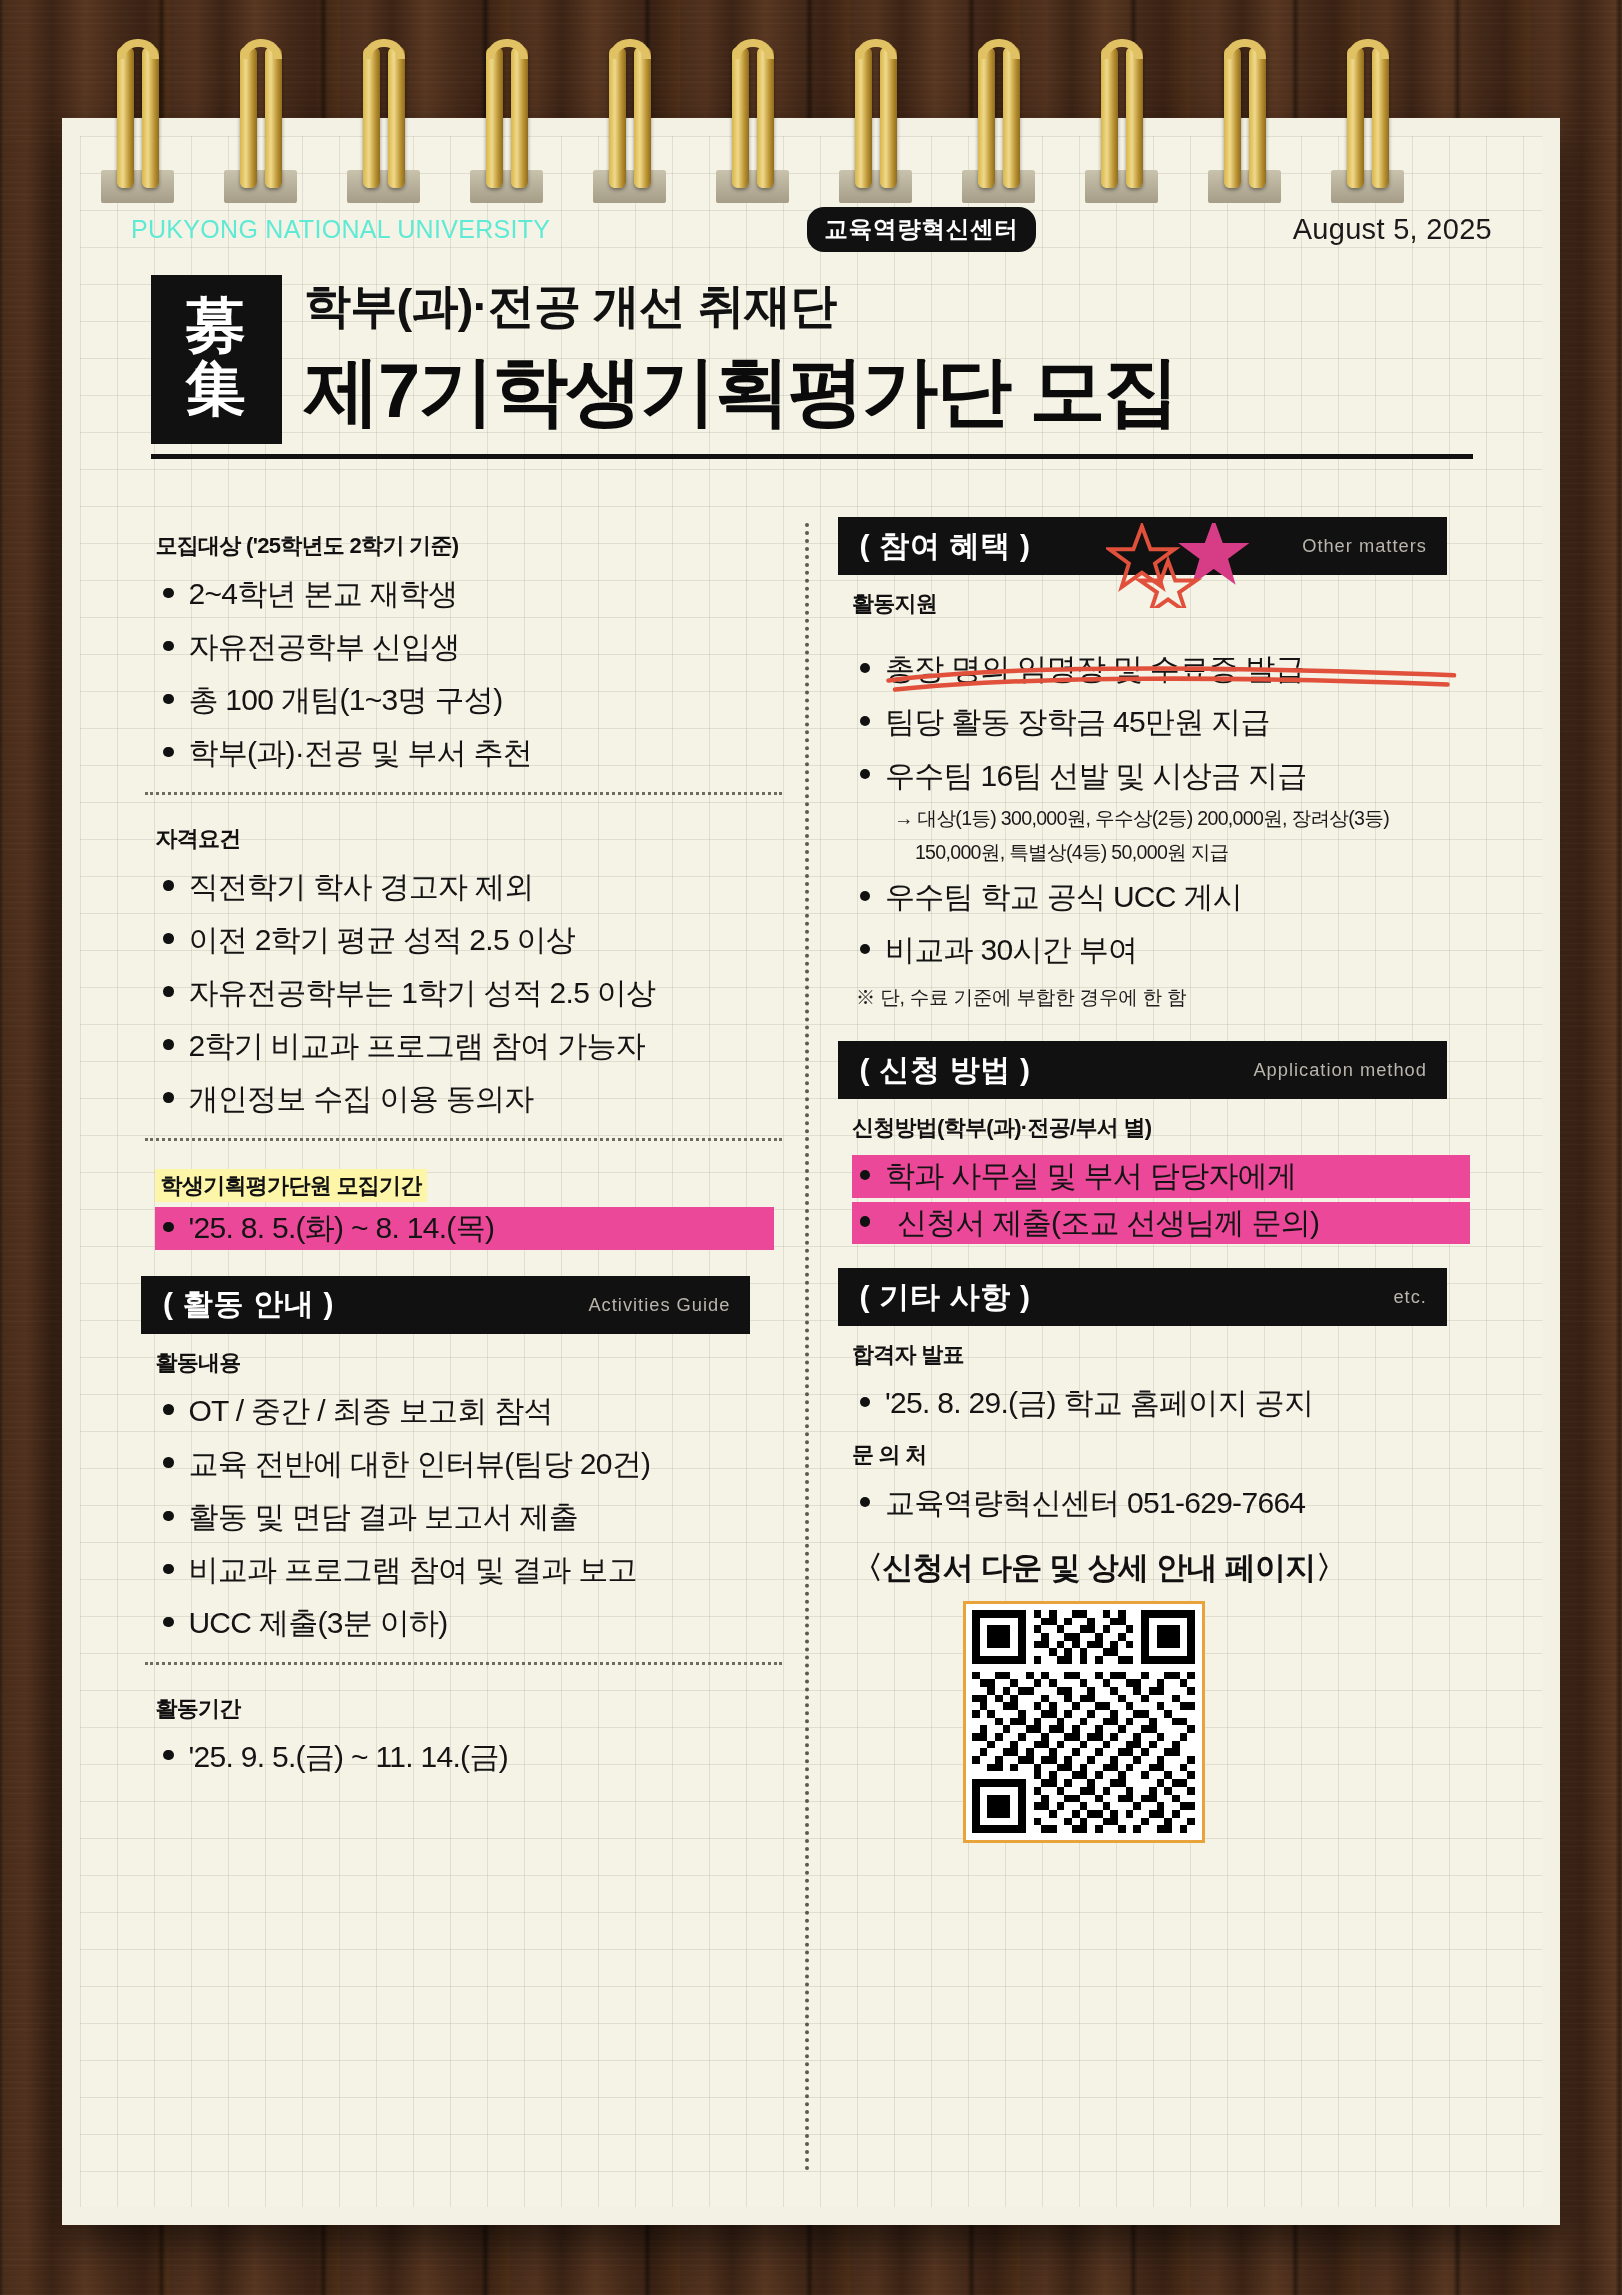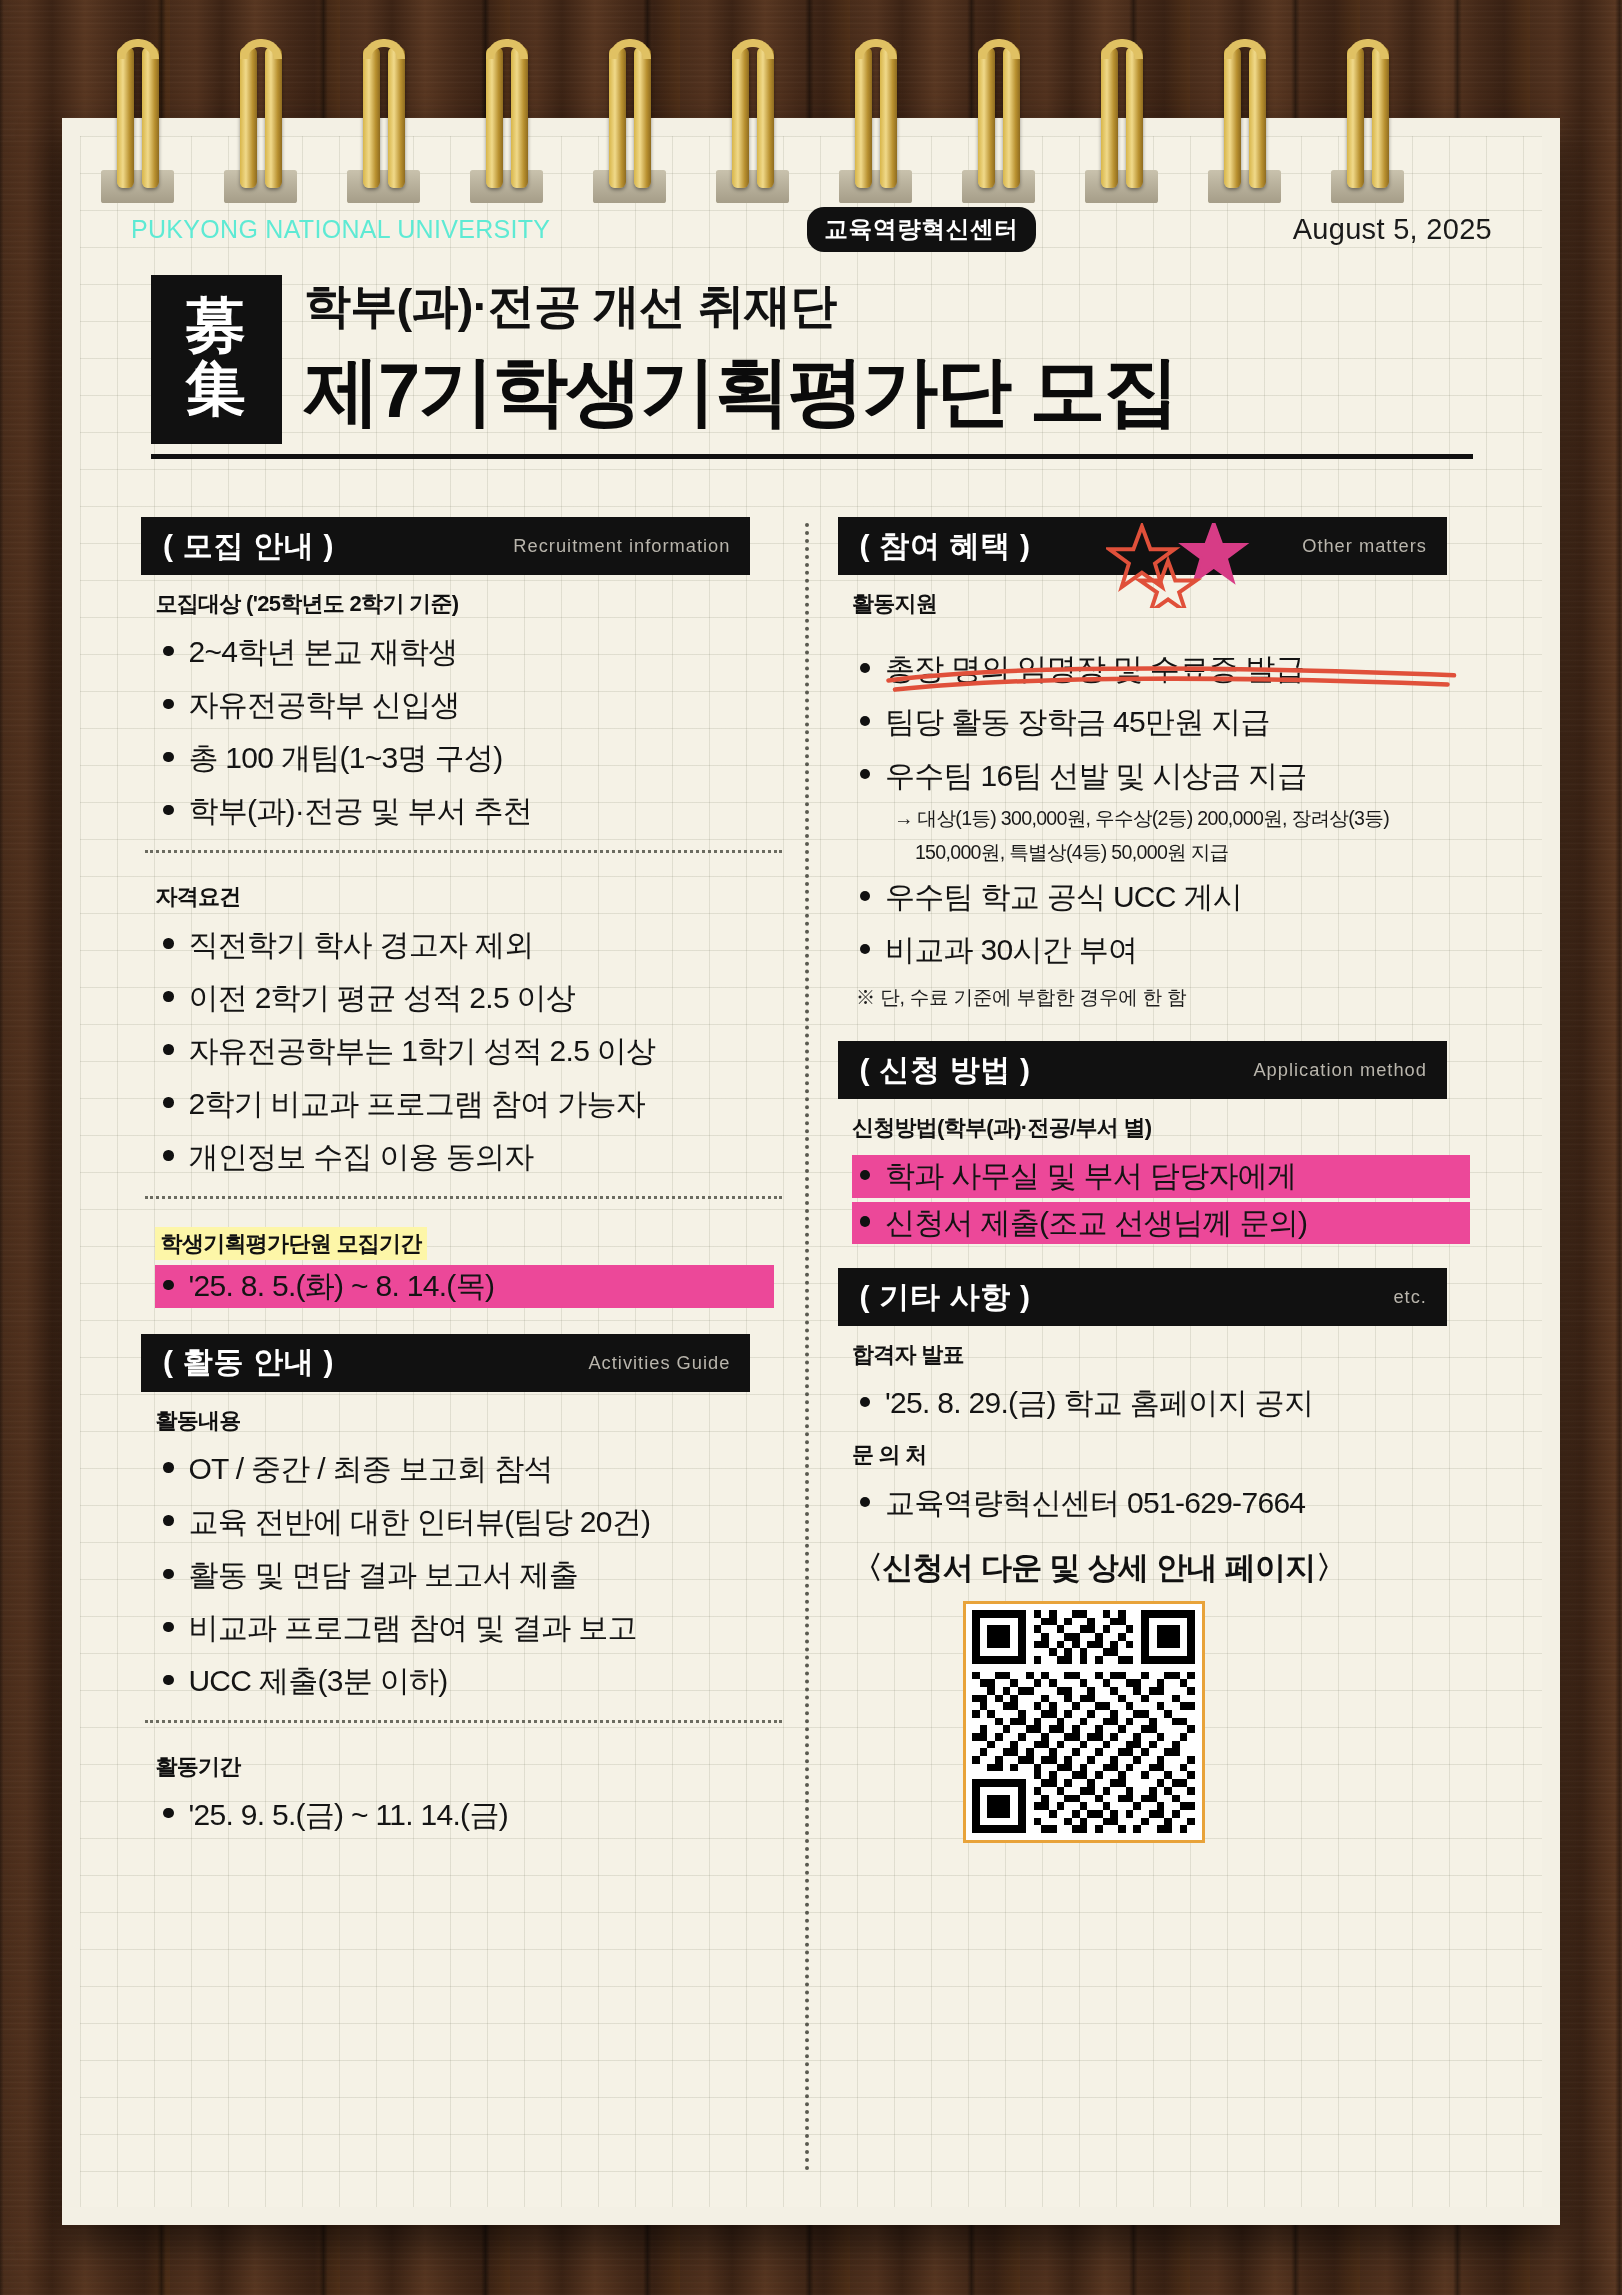--- a/index.html
+++ b/index.html
@@ -266,24 +266,20 @@
   <svg width="589" height="39" viewBox="0 0 900 60">
     <path d="M10 30 C 200 5, 520 8, 880 22" fill="none" stroke="#e0503a" stroke-width="7" stroke-linecap="round"></path>
     <path d="M20 44 C 230 22, 560 24, 870 36" fill="none" stroke="#e0503a" stroke-width="7" stroke-linecap="round"></path>
   </svg>
 </div>
 
 <div class="cols">
 
   <div class="col left">
 
-    <div class="sec-bar short">
-      <span class="sec-ko">( 모집 안내 )</span>
-      <span class="sec-en">Recruitment information</span>
-    </div>
     <div class="blk">
       <h3>모집대상 ('25학년도 2학기 기준)</h3>
       <ul class="items">
         <li>2~4학년 본교 재학생</li>
         <li>자유전공학부 신입생</li>
         <li>총 100 개팀(1~3명 구성)</li>
         <li>학부(과)·전공 및 부서 추천</li>
       </ul>
     </div>
     <div class="dotted-sep"></div>
@@ -349,21 +345,21 @@
     </div>
 
     <div class="sec-bar short" style="margin-top:30px">
       <span class="sec-ko">( 신청 방법 )</span>
       <span class="sec-en">Application method</span>
     </div>
     <div class="blk">
       <h3>신청방법(학부(과)·전공/부서 별)</h3>
       <ul class="items">
         <li class="hlline">학과 사무실 및 부서  담당자에게</li>
-        <li class="hlline" style="padding-left:33px; margin-top:-6.5px">신청서 제출(조교 선생님께 문의)</li>
+        <li class="hlline" style="padding-left:45px; margin-top:-6.5px">신청서 제출(조교 선생님께 문의)</li>
       </ul>
     </div>
 
     <div class="sec-bar short" style="margin-top:23.6px">
       <span class="sec-ko">( 기타 사항 )</span>
       <span class="sec-en">etc.</span>
     </div>
     <div class="blk">
       <h3>합격자 발표</h3>
       <ul class="items">

